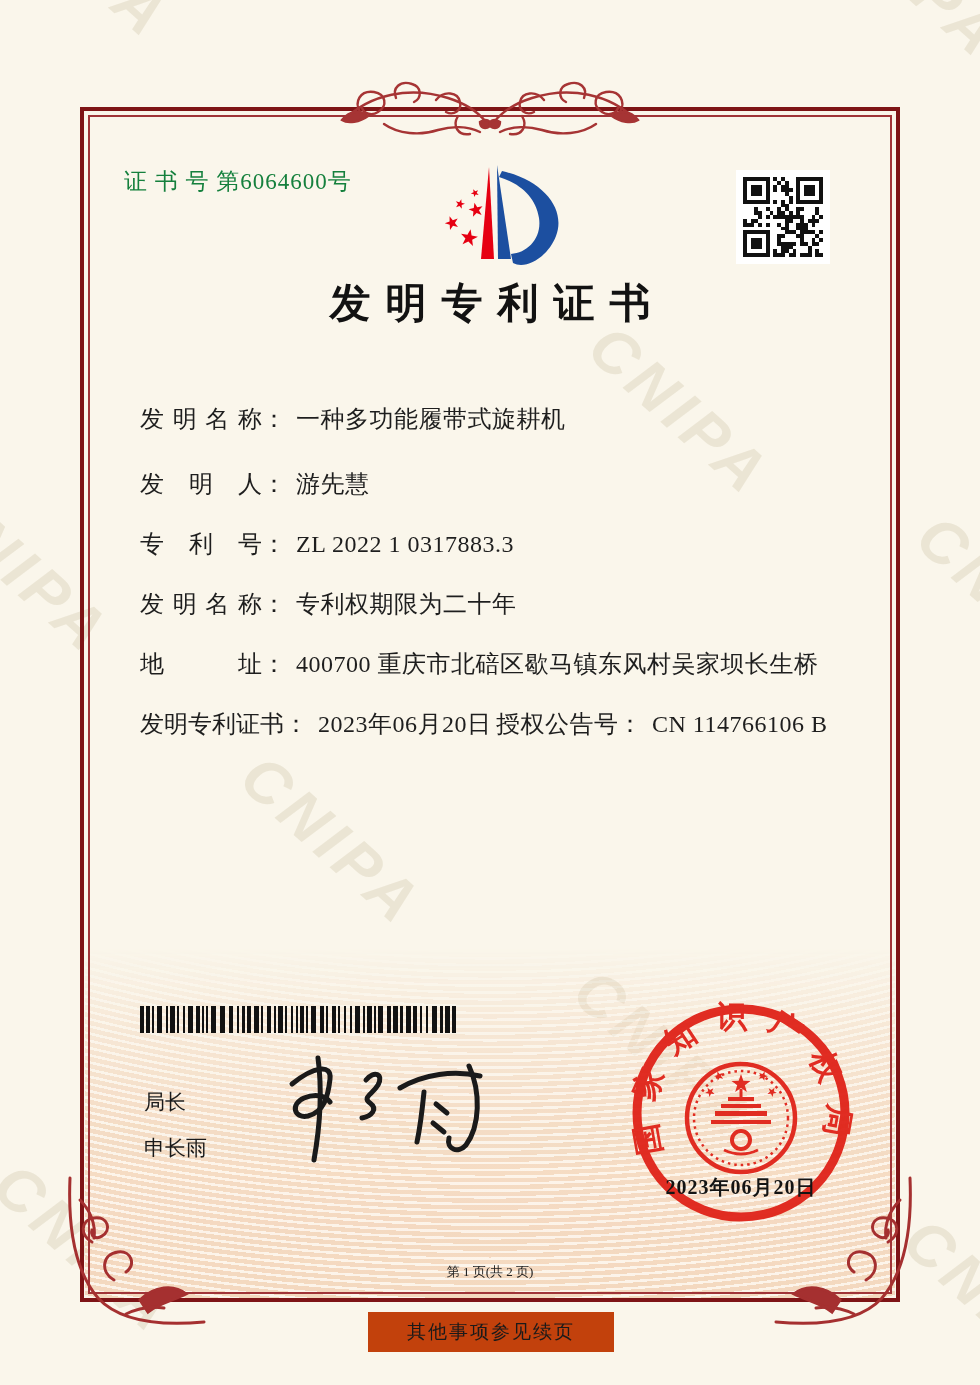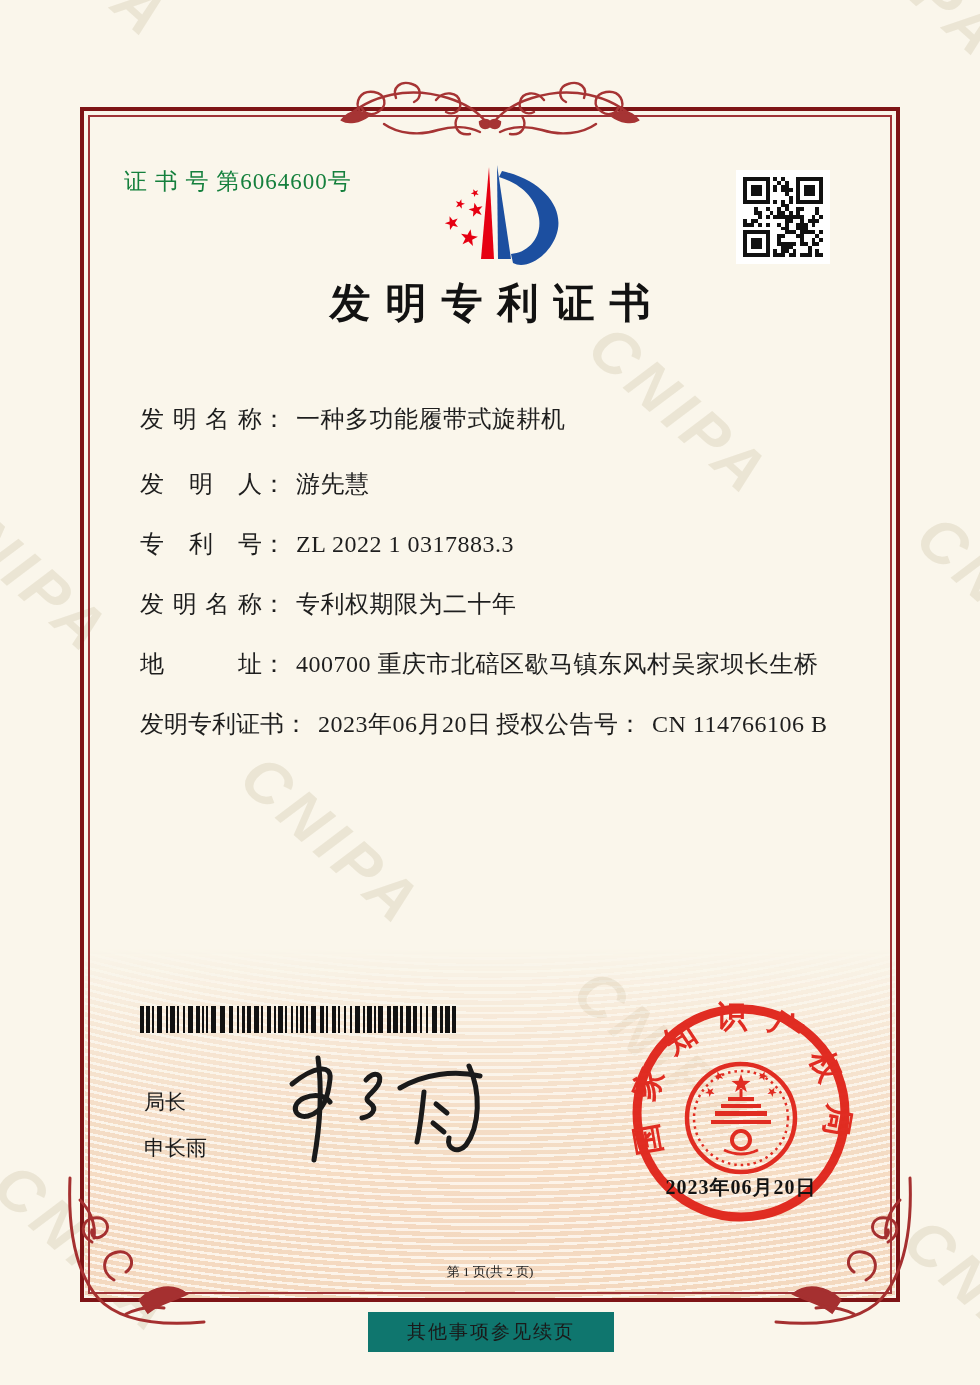--- a/index.html
+++ b/index.html
@@ -53,21 +53,21 @@
   .director div{margin-bottom:18px;}
   .sig{position:absolute;z-index:6;left:272px;top:1052px;}
 
   .seal{position:absolute;z-index:6;left:628px;top:1000px;width:226px;height:226px;opacity:.96;}
   .seal-date{position:absolute;z-index:7;left:628px;top:1174px;width:226px;text-align:center;
       font-size:20px;font-weight:bold;color:#141414;letter-spacing:1px;}
 
   .page-num{position:absolute;z-index:5;left:0;top:1263px;width:100%;text-align:center;
       font-size:13px;color:#222;}
   .cont-box{position:absolute;z-index:8;left:368px;top:1312px;width:246px;height:40px;
-      background:#0f766e;text-align:center;line-height:40px;font-size:19px;color:#1a1a1a;letter-spacing:2px;}
+      background:#c2410c;text-align:center;line-height:40px;font-size:19px;color:#1a1a1a;letter-spacing:2px;}
 </style>
 </head>
 <body>
 
 <svg width="0" height="0" style="position:absolute">
   <defs>
     <path id="st10" d="M0,-10L2.35,-3.24 9.51,-3.09 3.8,1.24 5.88,8.09 0,4 -5.88,8.09 -3.8,1.24 -9.51,-3.09 -2.35,-3.24Z"></path>
   </defs>
 </svg>
 

